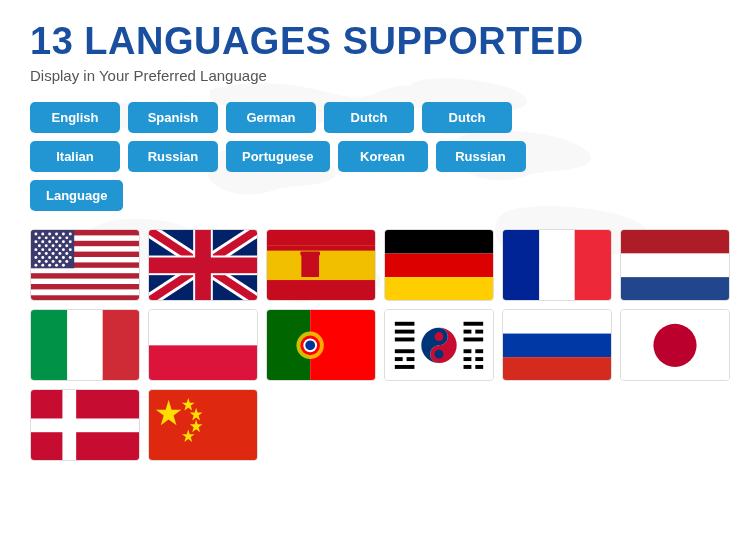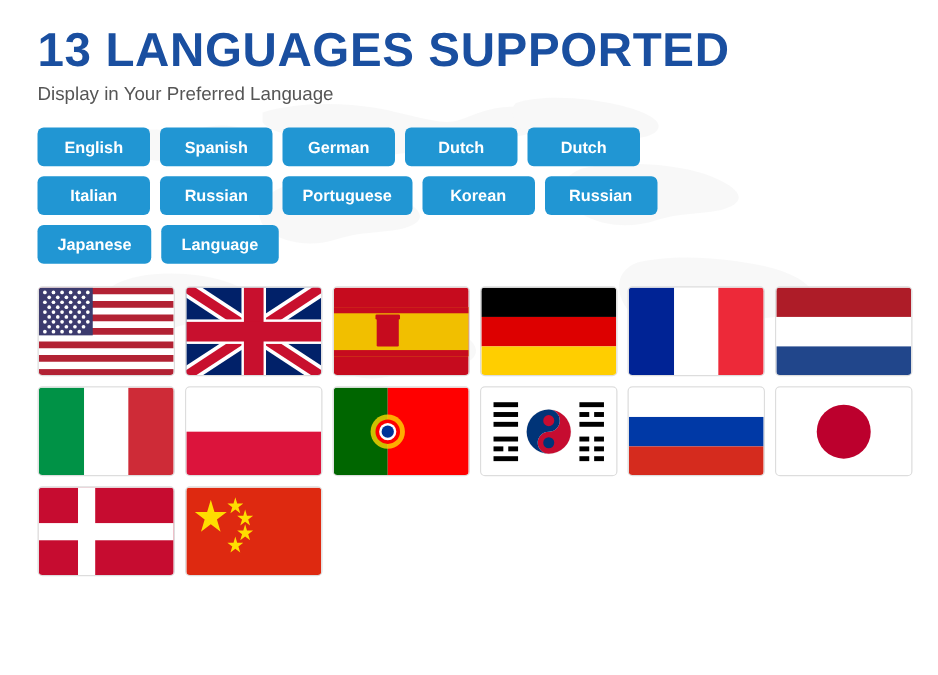--- a/index.html
+++ b/index.html
@@ -114,21 +114,20 @@
       <span class="lang-badge">Dutch</span>
     </div>
     <div class="lang-row">
       <span class="lang-badge">Italian</span>
       <span class="lang-badge">Russian</span>
       <span class="lang-badge">Portuguese</span>
       <span class="lang-badge">Korean</span>
       <span class="lang-badge">Russian</span>
     </div>
     <div class="lang-row">
-      <span class="lang-badge">Japanese</span>
       <span class="lang-badge">Language</span>
     </div>
   </div>
 
   <div class="flags-section">
 
     <div class="flags-row">
 
       <div class="flag-container">
         <svg viewBox="0 0 110 72" xmlns="http://www.w3.org/2000/svg">

